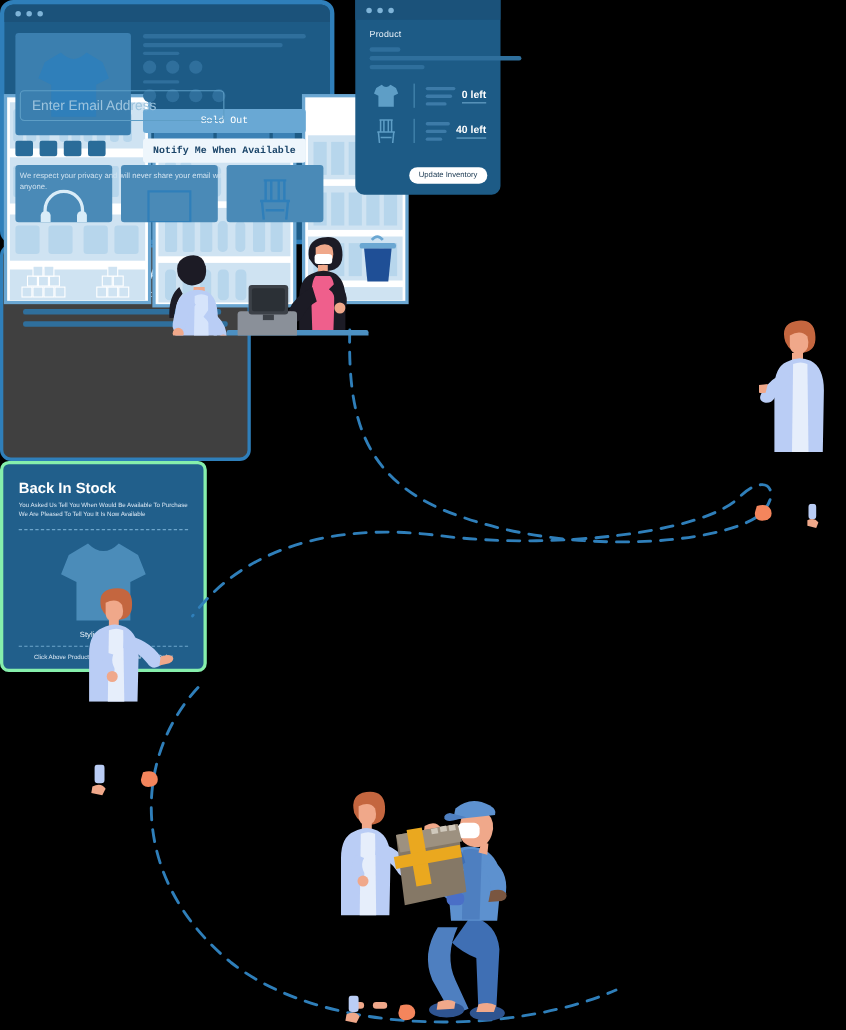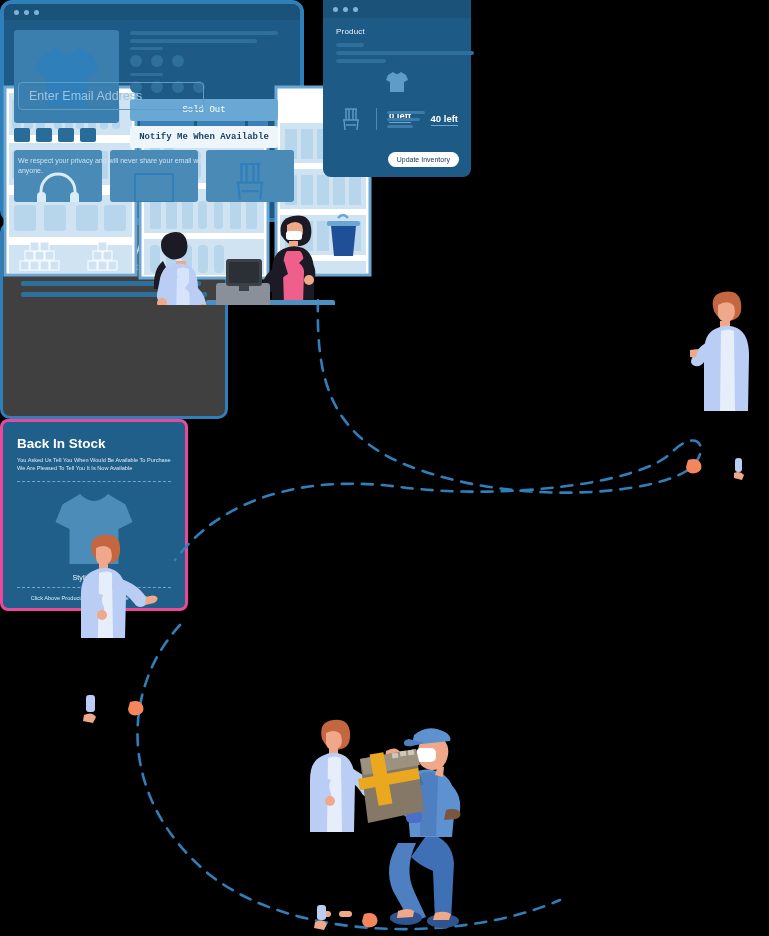--- a/index.html
+++ b/index.html
@@ -13,21 +13,21 @@
   .abs{position:absolute;}
 
   
   .card{position:absolute;background:#1d5b86;border-radius:8px;}
   .titlebar{height:18px;background:#1b527a;border-radius:8px 8px 0 0;
             display:flex;align-items:center;gap:5px;padding-left:10px;}
   .dot{width:5px;height:5px;border-radius:50%;background:#7fb4d8;}
   .skel{background:#2f6f9c;border-radius:2px;height:4px;}
 
   
-  #inventory-card{left:323px;top:0;width:148px;height:177px;
+  #inventory-card{left:323px;top:0;width:132px;height:177px;
     background:#1d5b86;border-radius:0 0 8px 8px;}
   #inventory-card .titlebar{border-radius:0;}
   .inv-title{color:#eaf3fa;font-size:8px;margin:9px 0 0 13px;letter-spacing:.2px;}
   .inv-skel{margin-left:13px;}
   .inv-row{display:flex;align-items:center;height:32px;margin:0 13px;position:relative;}
   .inv-icon{width:30px;display:flex;justify-content:center;align-items:center;}
   .inv-div{width:1px;height:22px;background:#4b8cb4;margin:0 10px;}
   .inv-lines{flex:1;display:flex;flex-direction:column;gap:4px;}
   .inv-lines i{display:block;height:3px;background:#3d7ba8;border-radius:2px;}
   .inv-count{color:#fff;font-size:9.5px;font-weight:bold;white-space:nowrap;
@@ -64,21 +64,21 @@
   .nf-input{position:absolute;left:18px;top:82px;width:186px;height:28px;
     border:1px solid #5e9ec6;border-radius:4px;display:flex;align-items:center;
     padding-left:10px;box-sizing:border-box;color:#9dc4de;font-size:12.5px;background:transparent;}
   .nf-btn{position:absolute;left:18px;top:120px;width:186px;height:26px;background:#6ba7d2;
     border-radius:4px;display:flex;align-items:center;justify-content:center;
     color:#fff;font-size:12px;font-weight:bold;}
   .nf-note{position:absolute;left:18px;top:156px;width:190px;color:#cfe2f0;font-size:7px;line-height:1.45;}
 
   
   #bis-card{left:447px;top:583px;width:182px;height:186px;
-    border:3px solid #ec4899;border-radius:8px;background:#215f8b;}
+    border:3px solid #86efac;border-radius:8px;background:#215f8b;}
   .bis-h{color:#fff;font-size:13.5px;font-weight:bold;margin:14px 0 0 14px;}
   .bis-sub{color:#dce9f5;font-size:5.6px;line-height:1.5;margin:5px 14px 0;}
   .bis-hr{border-top:1px dashed #6ea6cc;margin:8px 14px 0;}
   .bis-img{height:86px;display:flex;align-items:center;justify-content:center;margin-top:4px;}
   .bis-name{text-align:center;color:#eef5fb;font-size:7px;margin-top:2px;}
   .bis-foot{text-align:center;color:#dce9f5;font-size:5.6px;margin-top:7px;}
 </style>
 </head>
 <body>
 
@@ -246,21 +246,21 @@
     <div class="titlebar">
       <span class="dot"></span>
       <span class="dot"></span>
       <span class="dot"></span>
     </div>
     <div class="inv-title">Product</div>
     <div class="skel inv-skel" style="width:28px;margin-top:7px;"></div>
     <div class="skel inv-skel" style="width:138px;margin-top:4px;"></div>
     <div class="skel inv-skel" style="width:50px;margin-top:4px;"></div>
 
-    <div class="inv-row" style="margin-top:8px;flex-direction:column;">
+    <div class="inv-row" style="margin-top:8px;">
       <div class="inv-icon">
         <svg width="24" height="22" viewBox="0 0 24 22">
             <path d="M8,1 L3,4 L1,9 L5,11 L5,21 L19,21 L19,11 L23,9 L21,4 L16,1 q-4,4 -8,0z" fill="#5e9ec6"></path>
           </svg>
       </div>
       <div class="inv-div"></div>
       <div class="inv-lines">
           <i style="width:100%"></i>
           <i style="width:88%"></i>
           <i style="width:70%"></i>

